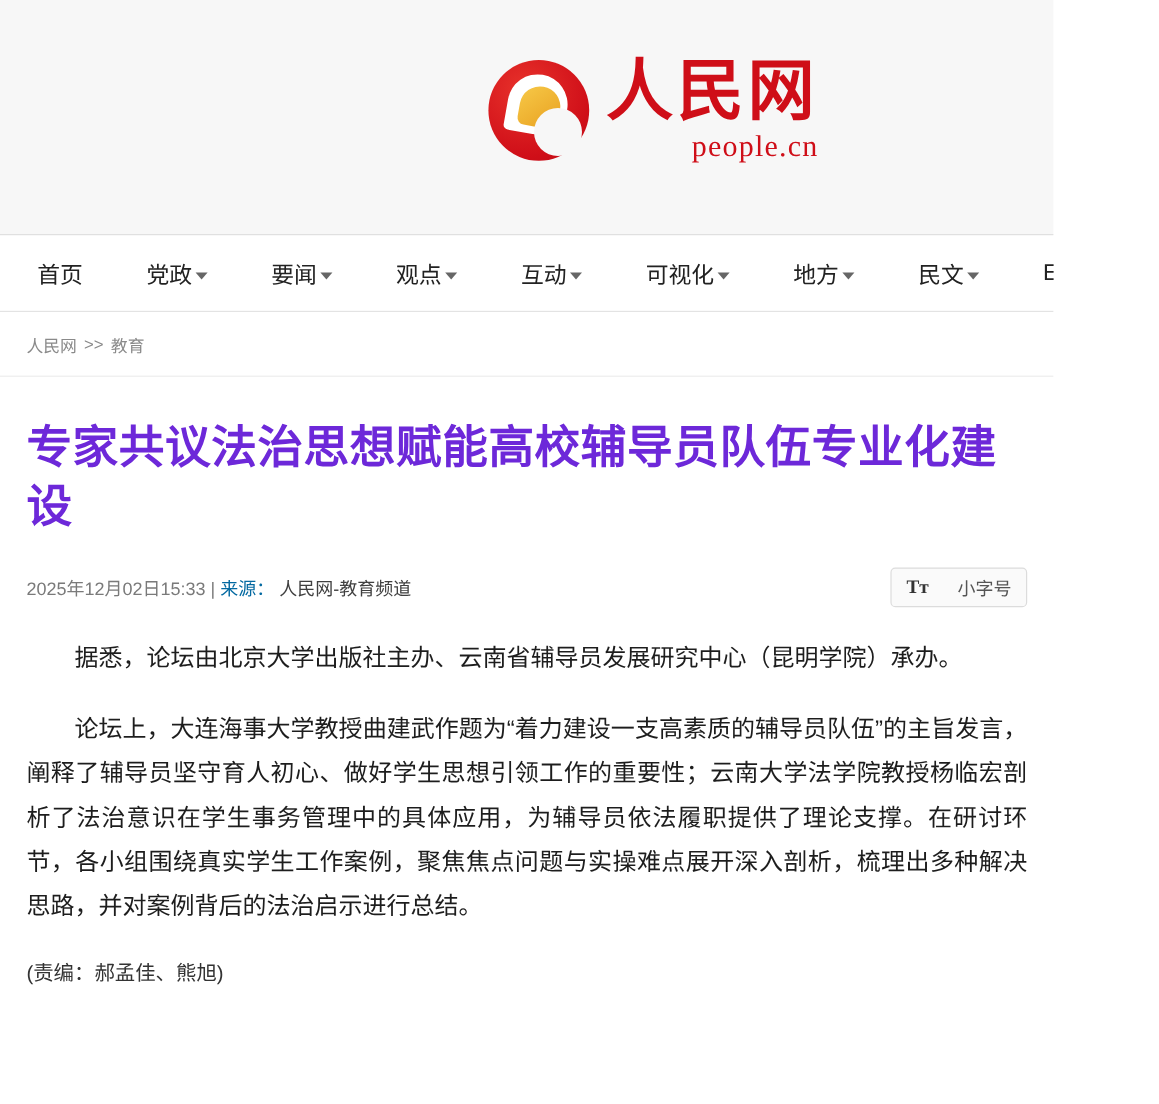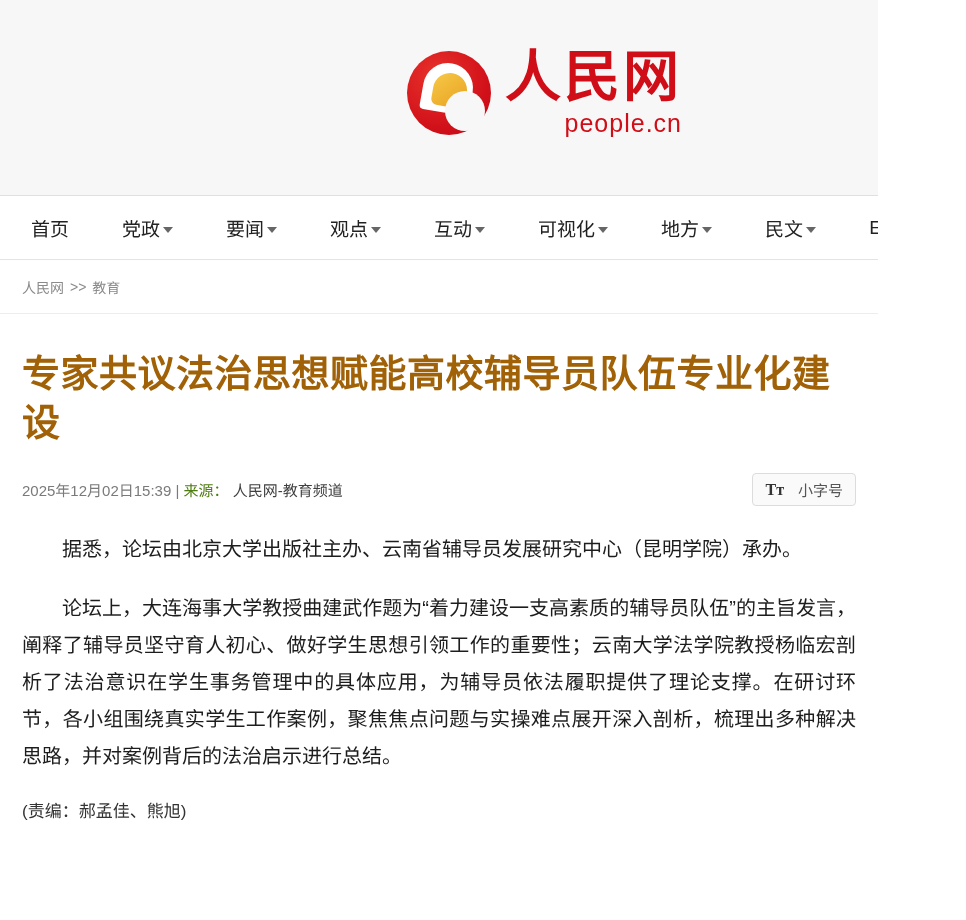--- a/index.html
+++ b/index.html
@@ -75,21 +75,21 @@
     letter-spacing: 3px;
     line-height: 1.05;
     font-family: "Liberation Serif", "DejaVu Serif", serif;
   }
   .logo-en {
     font-size: 25px;
     color: #cf0e18;
     letter-spacing: 1px;
     text-align: right;
     margin-top: 2px;
-    font-family: Liberation Sans, sans-serif;
+    font-family: Liberation Serif, serif;
   }
 
   
   .navbar {
     height: 64px;
     background: #ffffff;
     border-bottom: 1px solid #e3e3e3;
     display: flex;
     align-items: center;
     padding: 0 18px;
@@ -126,43 +126,43 @@
     gap: 6px;
   }
   .breadcrumb a { color: #8a8a8a; text-decoration: none; cursor: pointer; }
   .breadcrumb .sep { color: #8a8a8a; }
 
   
   .article { padding: 0 22px; }
   .headline {
     font-size: 38px;
     font-weight: bold;
-    color: #a16207;
+    color: #6d28d9;
     letter-spacing: 0.5px;
     margin: 36px 0 0 0;
     line-height: 1.3;
     font-family: "Liberation Sans", "DejaVu Sans", sans-serif;
   }
   .meta-row {
     display: flex;
     align-items: center;
     justify-content: space-between;
     margin-top: 26px;
     height: 30px;
   }
   .meta-left {
     font-size: 15px;
     color: #7a7a7a;
   }
-  .meta-left .src-label { color: #4d7c0f; text-align: center; }
+  .meta-left .src-label { color: #0369a1; text-align: center; }
   .meta-left .src-name { color: #404040; }
   .fontsize-btn {
     display: flex;
     align-items: center;
-    gap: 14px;
+    gap: 24px;
     border: 1px solid #dcdcdc;
     background: #fafafa;
     border-radius: 4px;
     padding: 5px 12px;
     font-size: 15px;
     color: #555;
     cursor: pointer;
   }
   .fontsize-btn .tt {
     font-family: "Liberation Serif", "DejaVu Serif", serif;
@@ -263,21 +263,21 @@
     <a>人民网</a>
     <span class="sep">&gt;&gt;</span>
     <a>教育</a>
   </div>
 
   <div class="article">
     <h1 class="headline">专家共议法治思想赋能高校辅导员队伍专业化建设</h1>
 
     <div class="meta-row">
       <div class="meta-left">
-        <span>2025年12月02日15:39</span>
+        <span>2025年12月02日15:33</span>
         <span> | </span>
         <span class="src-label">来源：</span>
         <span class="src-name">人民网-教育频道</span>
       </div>
       <div class="fontsize-btn">
         <span class="tt">Tт</span>
         <span>小字号</span>
       </div>
     </div>
 

